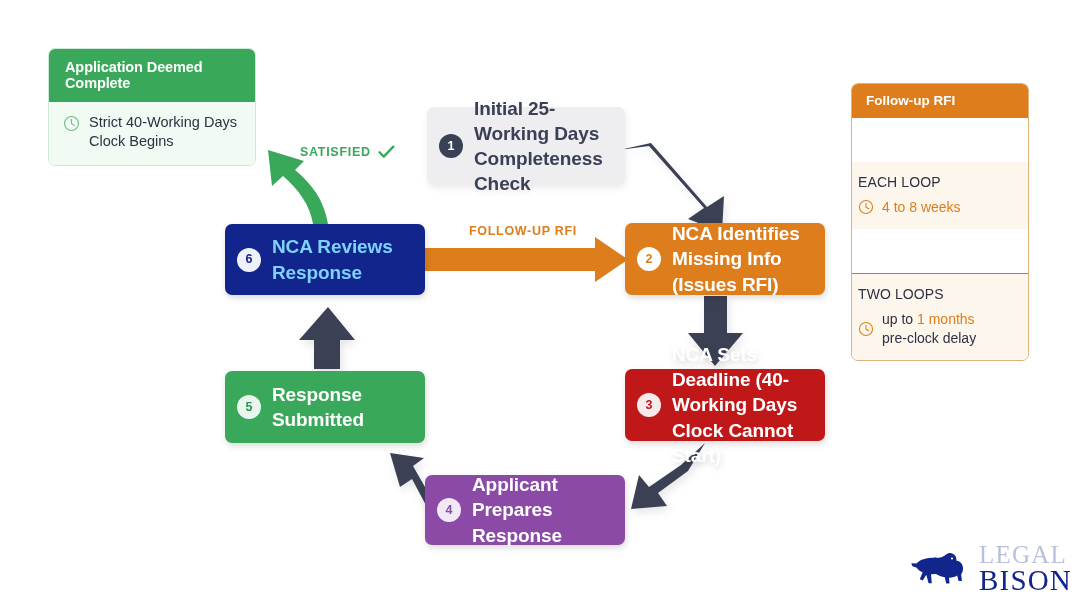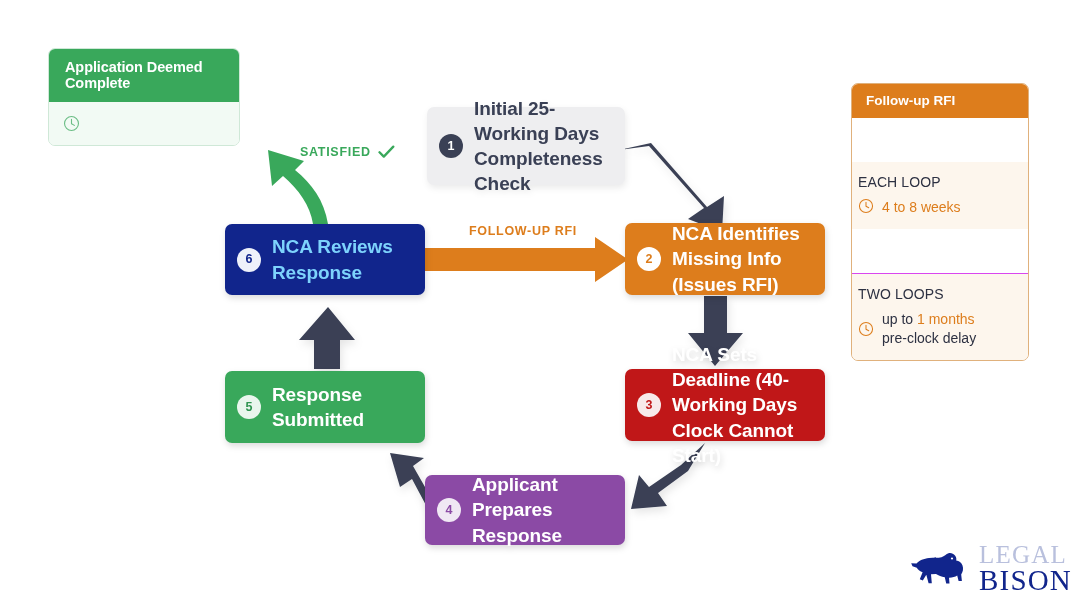--- a/index.html
+++ b/index.html
@@ -77,21 +77,21 @@
   #step5 .steplabel { color: #ffffff; }
 
   
   #step6 { left: 225px; top: 224px; width: 200px; height: 71px;
            background: #11258c; }
   #step6 .badge { background: #eef1fa; color: #11258c; }
   #step6 .steplabel { color: #7dd3fc; }
 
   
   #complete-card {
-    position: absolute; left: 48px; top: 48px; width: 192px;
+    position: absolute; left: 48px; top: 48px; width: 208px;
     border-radius: 7px; overflow: hidden;
     border: 1px solid #cfe8d7;
     z-index: 6;
   }
   #complete-card .card-head {
     background: #39a85b;
     color: #ffffff;
     font-size: 14.5px; font-weight: bold;
     padding: 10px 16px 11px 16px;
     letter-spacing: -0.1px;
@@ -121,21 +121,21 @@
     background: #fdf6ed;
     padding: 12px 13px 13px 6px;
     margin-top: 44px;
   }
   #rfi-card .rfi-row + .rfi-row { border-top: 1px solid #d946ef; }
   #rfi-card .rfi-title {
     font-size: 14px; color: #2d3142; letter-spacing: 0.1px;
     margin-bottom: 8px;
   }
   #rfi-card .rfi-val {
-    display: flex; gap: 8px; align-items: flex-start;
+    display: flex; gap: 8px; align-items: center;
     font-size: 14px; line-height: 1.32;
   }
   #rfi-card .rfi-val.multi { align-items: center; }
   .amber { color: #dd7d1c; }
   .dark  { color: #2d3142; }
 
   
   .clock { flex: 0 0 auto; display: block; }
 
   
@@ -255,20 +255,21 @@
     </svg>
   </div>
 
   <div id="complete-card">
     <div class="card-head">Application Deemed Complete</div>
     <div class="card-body">
       <svg class="clock" width="17" height="17" viewBox="0 0 20 20" style="margin-top:2px">
         <circle cx="10" cy="10" r="8.2" fill="none" stroke="#6bbd85" stroke-width="1.3"></circle>
         <path d="M10 5.2 V10.3 L13.4 12.2" fill="none" stroke="#6bbd85" stroke-width="1.3" stroke-linecap="round" stroke-linejoin="round"></path>
       </svg>
+      <div class="card-text">Strict 40-Working Days Clock Begins</div>
     </div>
   </div>
 
   <div id="rfi-card">
     <div class="card-head">Follow-up RFI</div>
 
     <div class="rfi-row">
       <div class="rfi-title">EACH LOOP</div>
       <div class="rfi-val">
         <svg class="clock" width="16" height="16" viewBox="0 0 20 20">

